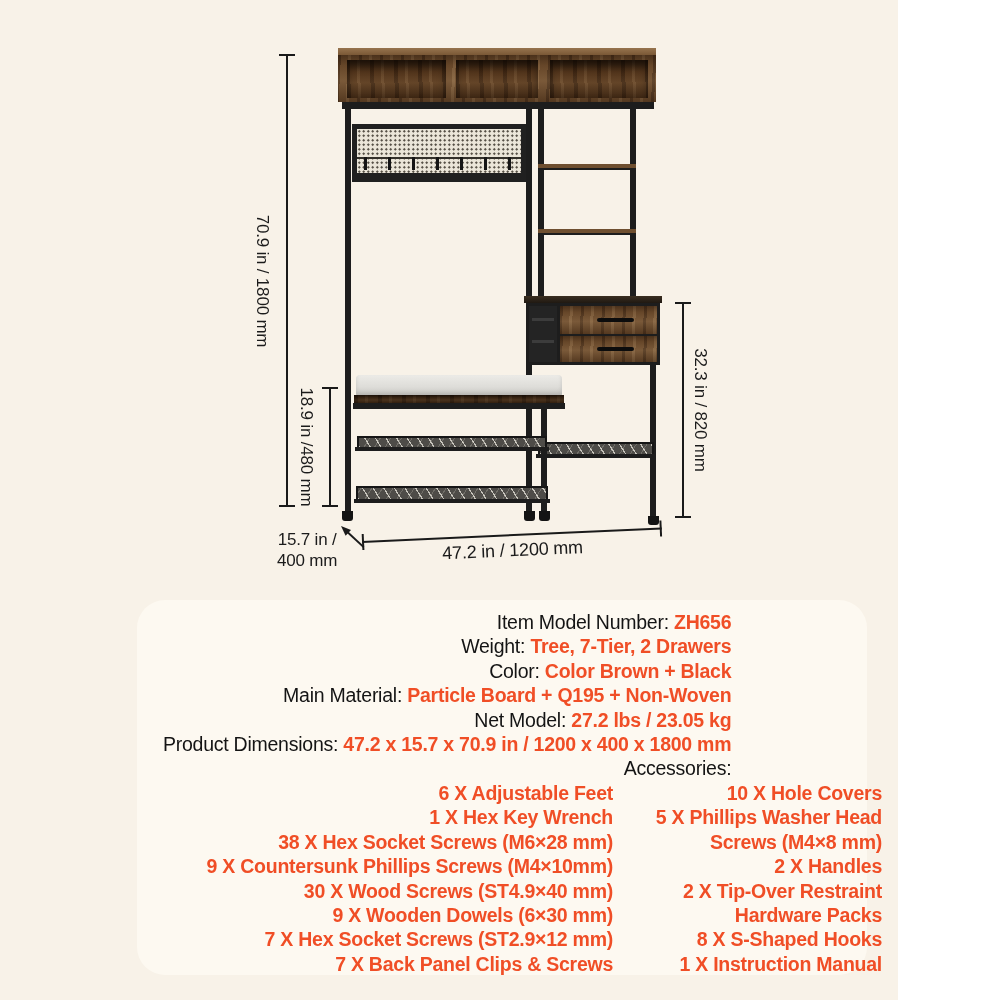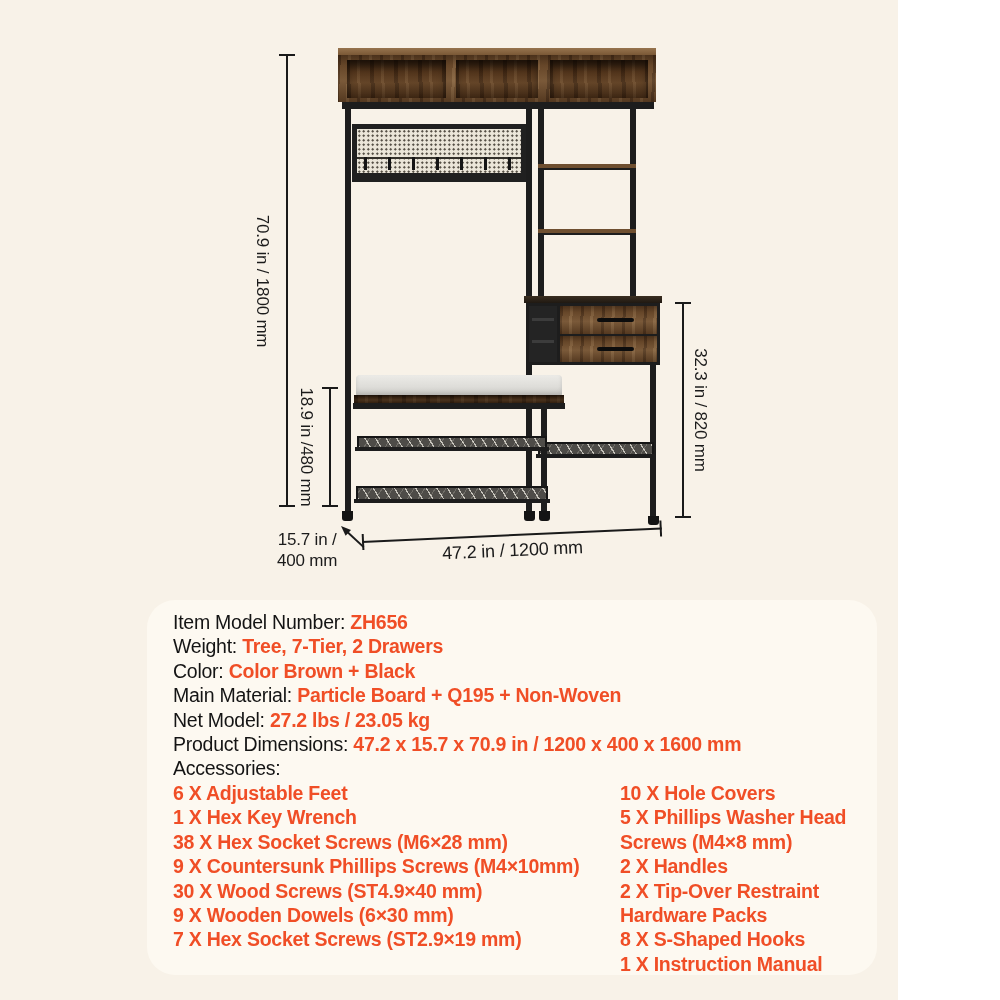--- a/index.html
+++ b/index.html
@@ -27,21 +27,21 @@
   .cushion{background:linear-gradient(180deg,#ecebe7 0%,#deddd9 55%,#c9c8c4 100%);border-radius:4px 4px 2px 2px;
     box-shadow:inset 0 -3px 4px rgba(0,0,0,.12);}
   .foot{background:#141414;border-radius:0 0 3px 3px;}
 
   
   .dim{background:#1a1a1a;}
   .dimlabel{font-size:17px;color:#1b1b1b;letter-spacing:-0.2px;white-space:nowrap;}
   .vlabel{writing-mode:vertical-rl;transform:translateY(-50%);}
 
   
-  .spec-box{left:147px;top:600px;width:730px;height:375px;background:#FDF9F1;border-radius:28px;}
+  .spec-box{left:137px;top:600px;width:730px;height:375px;background:#FDF9F1;border-radius:28px;text-align:right;}
   .spec-rows{left:26px;top:10px;line-height:24.4px;font-size:19.5px;letter-spacing:-0.25px;white-space:nowrap;color:#141414;}
   .spec-row .lbl{color:#141414;font-weight:400;}
   .spec-row .val{color:#F04E26;font-weight:700;}
   .acc{line-height:24.4px;font-size:19.5px;letter-spacing:-0.25px;font-weight:700;color:#F04E26;}
   .acc-left{left:26px;top:181px;width:450px;white-space:nowrap;}
   .acc-right{left:473px;top:181px;width:272px;}
 </style>
 </head>
 <body>
 
@@ -140,32 +140,33 @@
 </div>
 
 <div class="abs spec-box">
 
   <div class="abs spec-rows">
     <div class="spec-row"><span class="lbl">Item Model Number: </span><span class="val">ZH656</span></div>
     <div class="spec-row"><span class="lbl">Weight: </span><span class="val">Tree, 7-Tier, 2 Drawers</span></div>
     <div class="spec-row"><span class="lbl">Color: </span><span class="val">Color Brown + Black</span></div>
     <div class="spec-row"><span class="lbl">Main Material: </span><span class="val">Particle Board + Q195 + Non-Woven</span></div>
     <div class="spec-row"><span class="lbl">Net Model: </span><span class="val">27.2 lbs / 23.05 kg</span></div>
-    <div class="spec-row"><span class="lbl">Product Dimensions: </span><span class="val">47.2 x 15.7 x 70.9 in / 1200 x 400 x 1600 mm</span></div>
+    <div class="spec-row"><span class="lbl">Product Dimensions: </span><span class="val">47.2 x 15.7 x 70.9 in / 1200 x 400 x 1800 mm</span></div>
     <div class="spec-row"><span class="lbl">Accessories:</span></div>
   </div>
 
   <div class="abs acc acc-left">
     <div>6 X Adjustable Feet</div>
     <div>1 X Hex Key Wrench</div>
     <div>38 X Hex Socket Screws (M6×28 mm)</div>
     <div>9 X Countersunk Phillips Screws (M4×10mm)</div>
     <div>30 X Wood Screws (ST4.9×40 mm)</div>
     <div>9 X Wooden Dowels (6×30 mm)</div>
-    <div>7 X Hex Socket Screws (ST2.9×19 mm)</div>
+    <div>7 X Hex Socket Screws (ST2.9×12 mm)</div>
+    <div>7 X Back Panel Clips &amp; Screws</div>
   </div>
 
   <div class="abs acc acc-right">
     <div>10 X Hole Covers</div>
     <div>5 X Phillips Washer Head Screws (M4×8 mm)</div>
     <div>2 X Handles</div>
     <div>2 X Tip-Over Restraint Hardware Packs</div>
     <div>8 X S-Shaped Hooks</div>
     <div>1 X Instruction Manual</div>
   </div>

